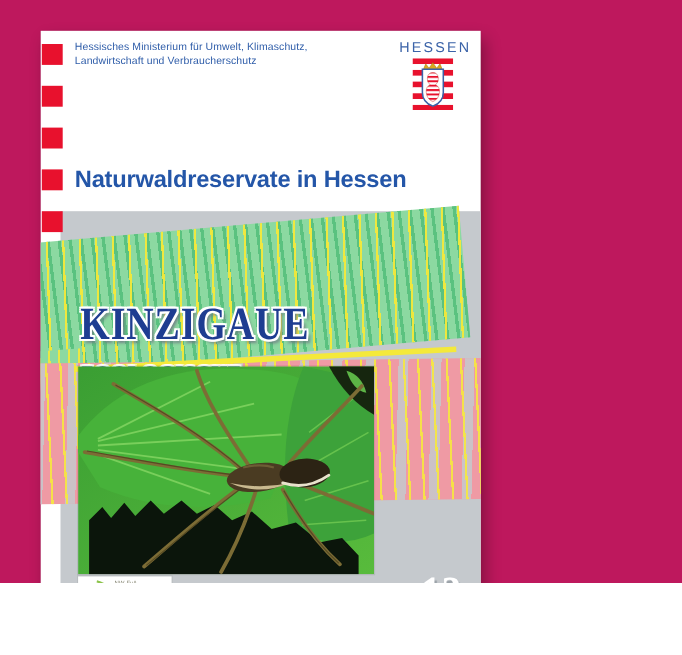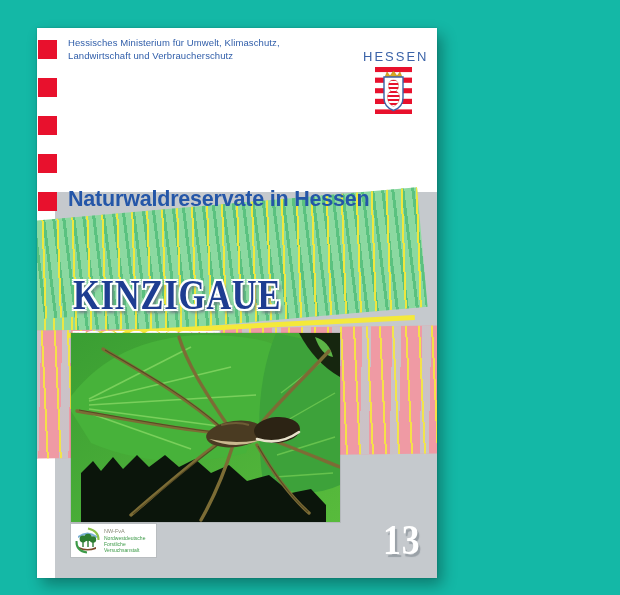--- a/index.html
+++ b/index.html
@@ -1,43 +1,43 @@
 <!DOCTYPE html>
 <html><head>
 <meta charset="utf-8">
 <style>
   * { margin:0; padding:0; box-sizing:border-box; }
   html,body { width:620px; height:595px; background:#ffffff; font-family:"Liberation Sans", sans-serif; }
-  .stage { position:relative; width:620px; height:595px; overflow:hidden; background:#14b8a6;padding-left:23px; }
+  .stage { position:relative; width:620px; height:530px; overflow:hidden; background:#be185d;padding-left:23px; }
 
   
   .page {
     position:absolute; left:37px; top:28px; width:400px; height:550px;
     background:#ffffff; overflow:hidden;
     box-shadow: 5px 7px 14px rgba(0,0,0,.32), 0 0 2px rgba(0,0,0,.18);
   }
 
   
   .red-sq { position:absolute; left:1px; width:19px; height:19px; background:#e8112d; z-index:8; }
 
   
   .ministry {
     position:absolute; left:31px; top:9px; z-index:5;
     color:#2f5da9; font-size:9.5px; line-height:12.5px; letter-spacing:.1px;
   }
 
   
-  .hessen { position:absolute; left:326px; top:21px; width:60px; text-align:left; z-index:5; }
+  .hessen { position:absolute; left:326px; top:7px; width:60px; text-align:left; z-index:5; }
   .hessen-word { color:#3b63a8; font-size:13px; letter-spacing:2px; font-weight:400; }
   .hessen-arms { display:block; margin:3px auto 0 auto; }
 
   
   .series-title {
     position:absolute; left:31px; top:123px; z-index:5;
-    color:#2456a8; font-size:21.5px; font-weight:bold; letter-spacing:-.2px;margin-top:36px;
+    color:#2456a8; font-size:21.5px; font-weight:bold; letter-spacing:-.2px;
   }
 
   
   .gray-field { position:absolute; left:18px; top:164px; width:382px; height:386px; background:#c5c9cd; z-index:1; }
 
   
   .tex-green {
     position:absolute; left:-6px; top:176px; width:392px; height:120px; z-index:2;
     background:
       repeating-linear-gradient(93deg, rgba(244,233,58,.95) 0 2px, rgba(244,233,58,0) 2px 15px),

